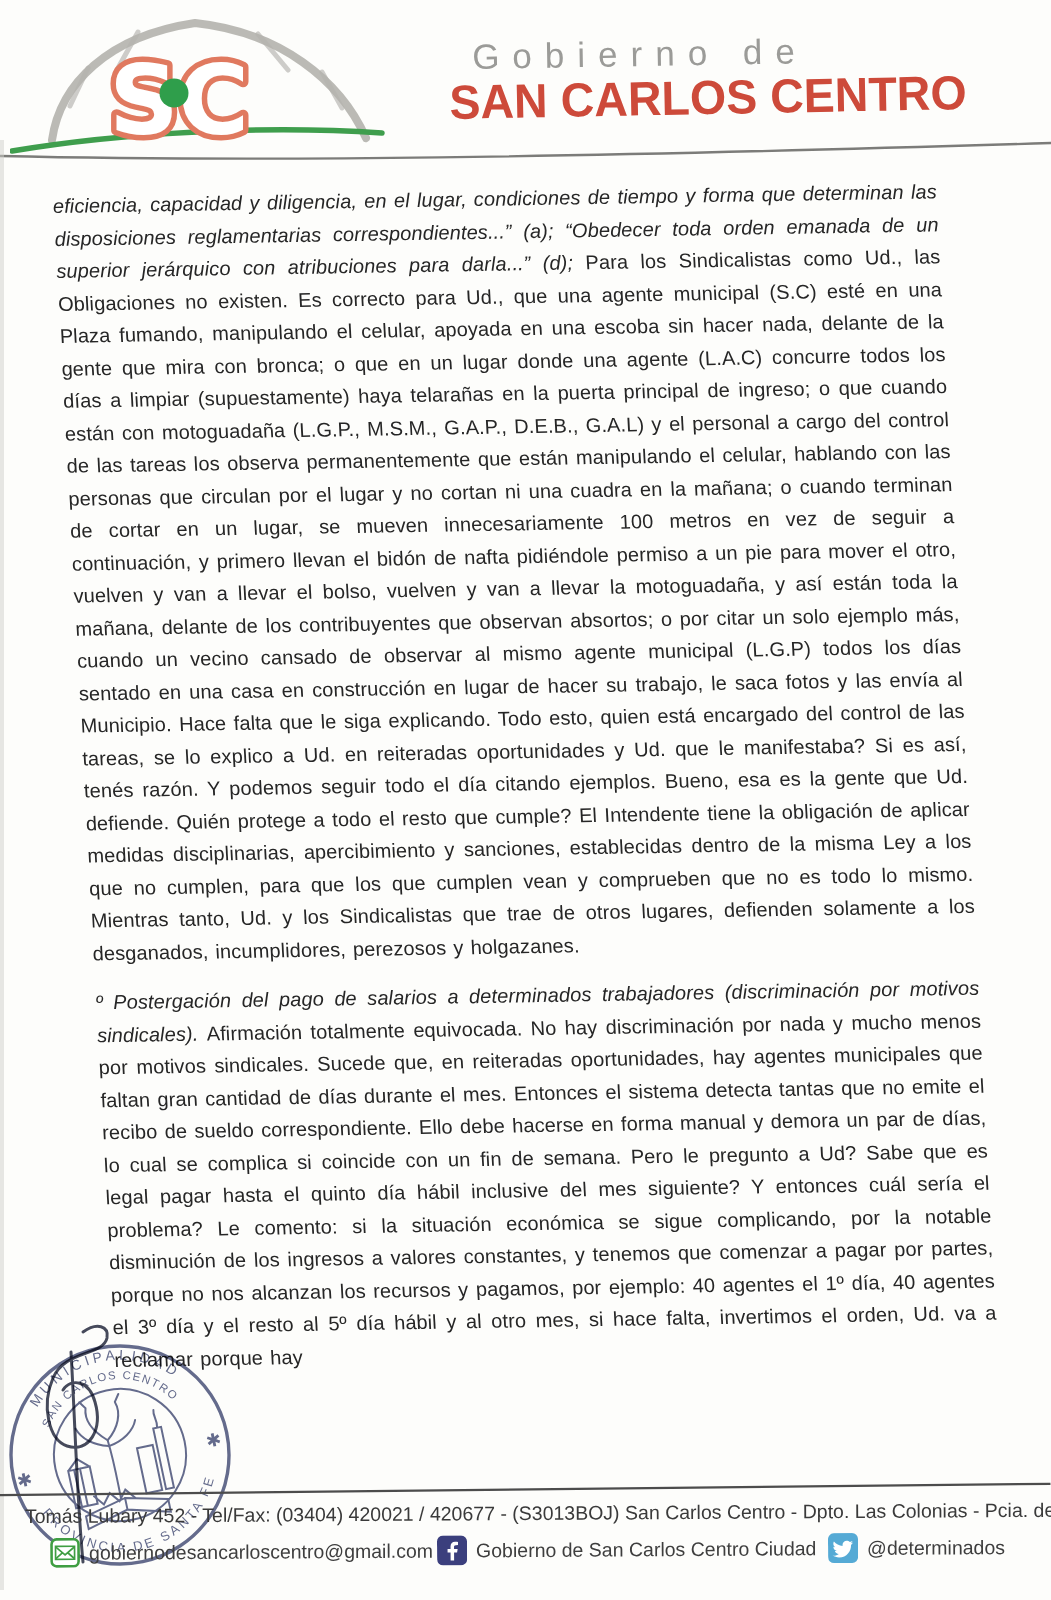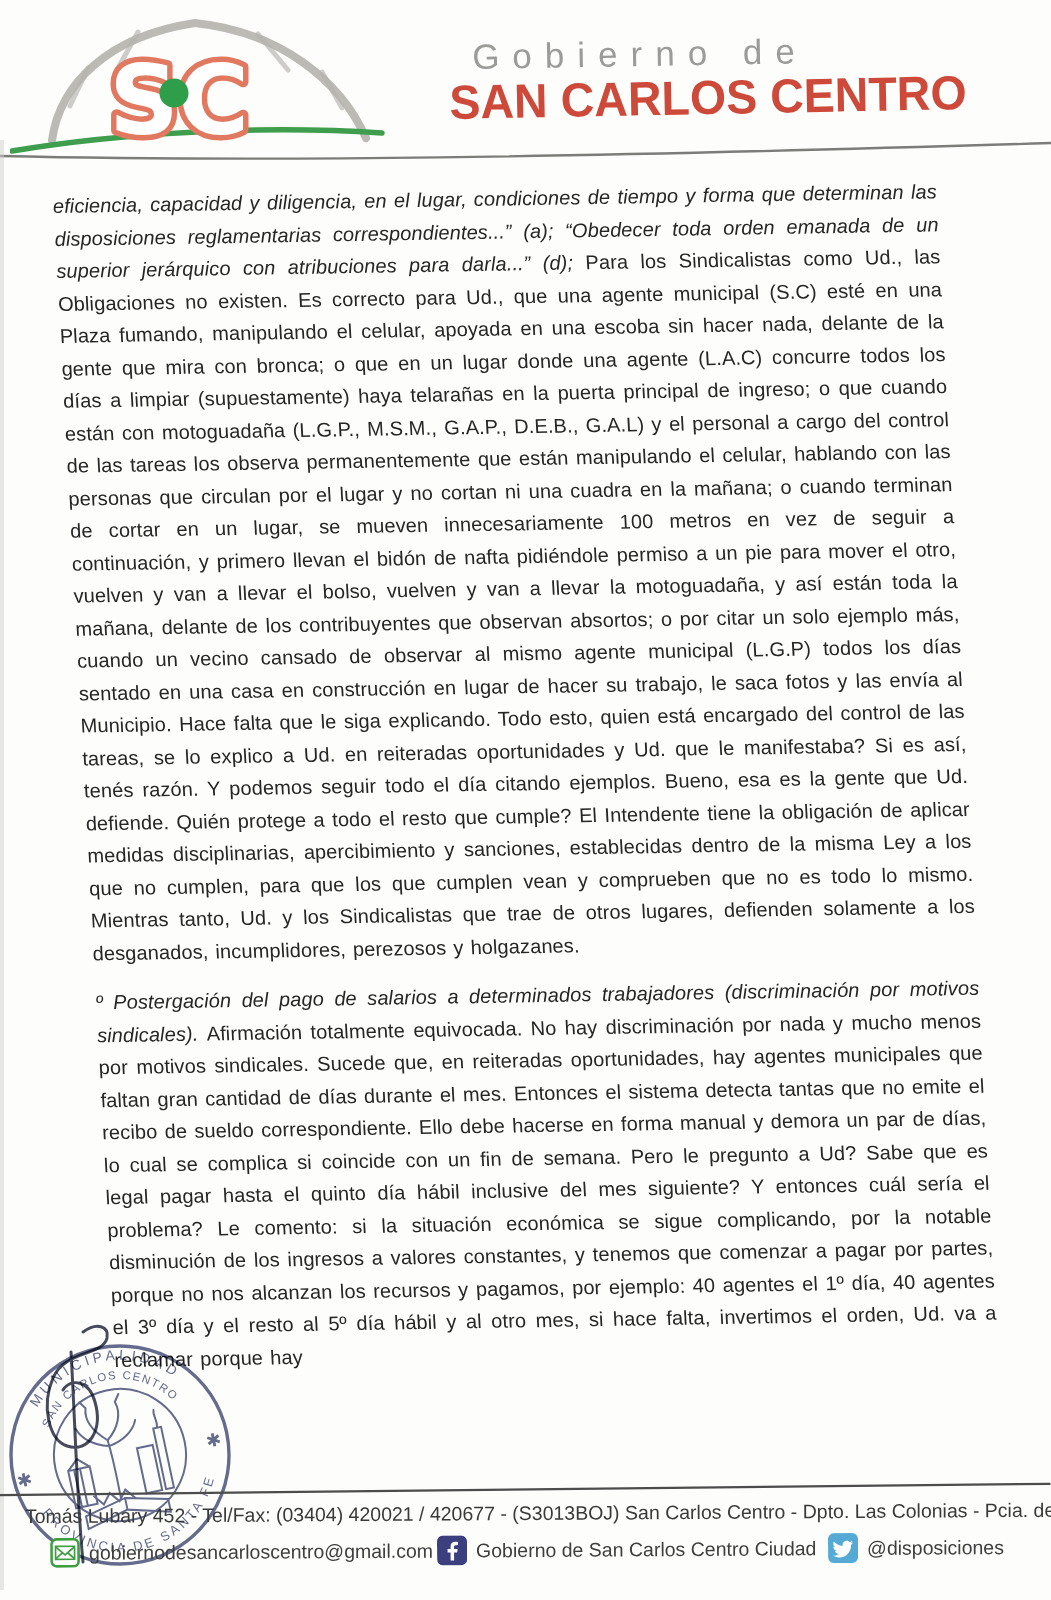--- a/index.html
+++ b/index.html
@@ -148,17 +148,17 @@
         <path fill="#ffffff" d="M17,25 v-8 h3 l0.6,-3.4 H17 v-2.2 c0,-1 0.3,-1.7 1.8,-1.7 H21 V6.6 C20.4,6.5 19.3,6.4 18,6.4 c-2.7,0 -4.5,1.6 -4.5,4.6 v2.6 H10.5 V17 H13.5 v8 z"></path>
       </svg>
       <span>Gobierno de San Carlos Centro Ciudad</span>
     </div>
 
     <div class="social social-tw">
       <svg width="30" height="30" viewBox="0 0 30 30" aria-hidden="true">
         <rect x="0" y="0" width="30" height="30" rx="6" fill="#55aad5"></rect>
         <path fill="#ffffff" d="M25,9.5 c-0.7,0.4 -1.5,0.6 -2.3,0.8 c0.8,-0.5 1.5,-1.3 1.8,-2.2 c-0.8,0.5 -1.7,0.8 -2.6,1 c-0.9,-0.8 -2,-1.3 -3.2,-1.3 c-2.3,0 -4.2,1.9 -4.2,4.2 c0,0.3 0,0.6 0.1,0.9 c-3.5,-0.2 -6.6,-1.8 -8.7,-4.4 c-0.4,0.6 -0.6,1.3 -0.6,2.1 c0,1.5 0.7,2.7 1.9,3.5 c-0.7,0 -1.3,-0.2 -1.9,-0.5 v0.1 c0,2 1.4,3.7 3.4,4.1 c-0.4,0.1 -0.7,0.2 -1.1,0.2 c-0.3,0 -0.5,0 -0.8,-0.1 c0.5,1.7 2.1,2.9 3.9,2.9 c-1.4,1.1 -3.2,1.8 -5.2,1.8 c-0.3,0 -0.7,0 -1,-0.1 c1.9,1.2 4.1,1.9 6.5,1.9 c7.8,0 12,-6.4 12,-12 v-0.5 C23.8,11.2 24.5,10.4 25,9.5 z"></path>
       </svg>
-      <span>@disposiciones</span>
+      <span>@determinados</span>
     </div>
   </div>
 
 </div>
 
 </body></html>

